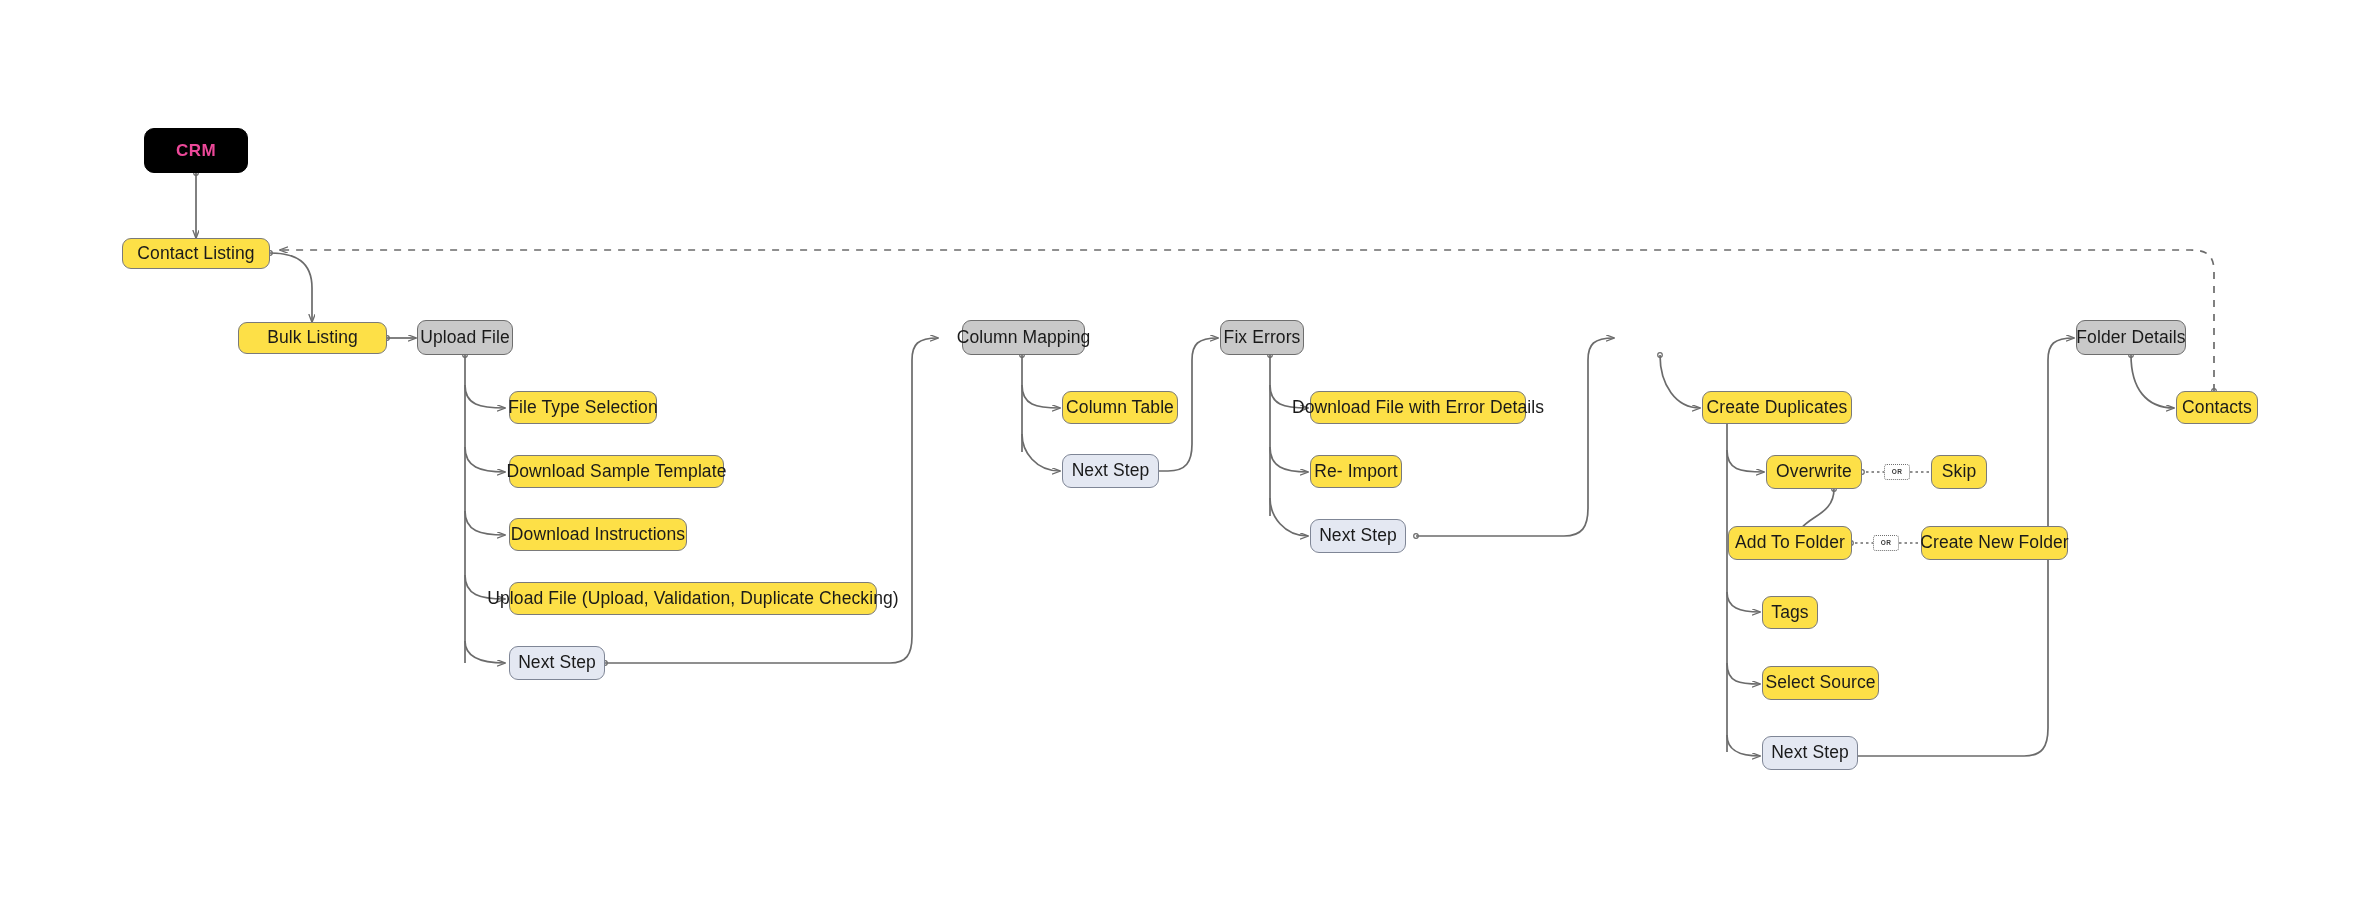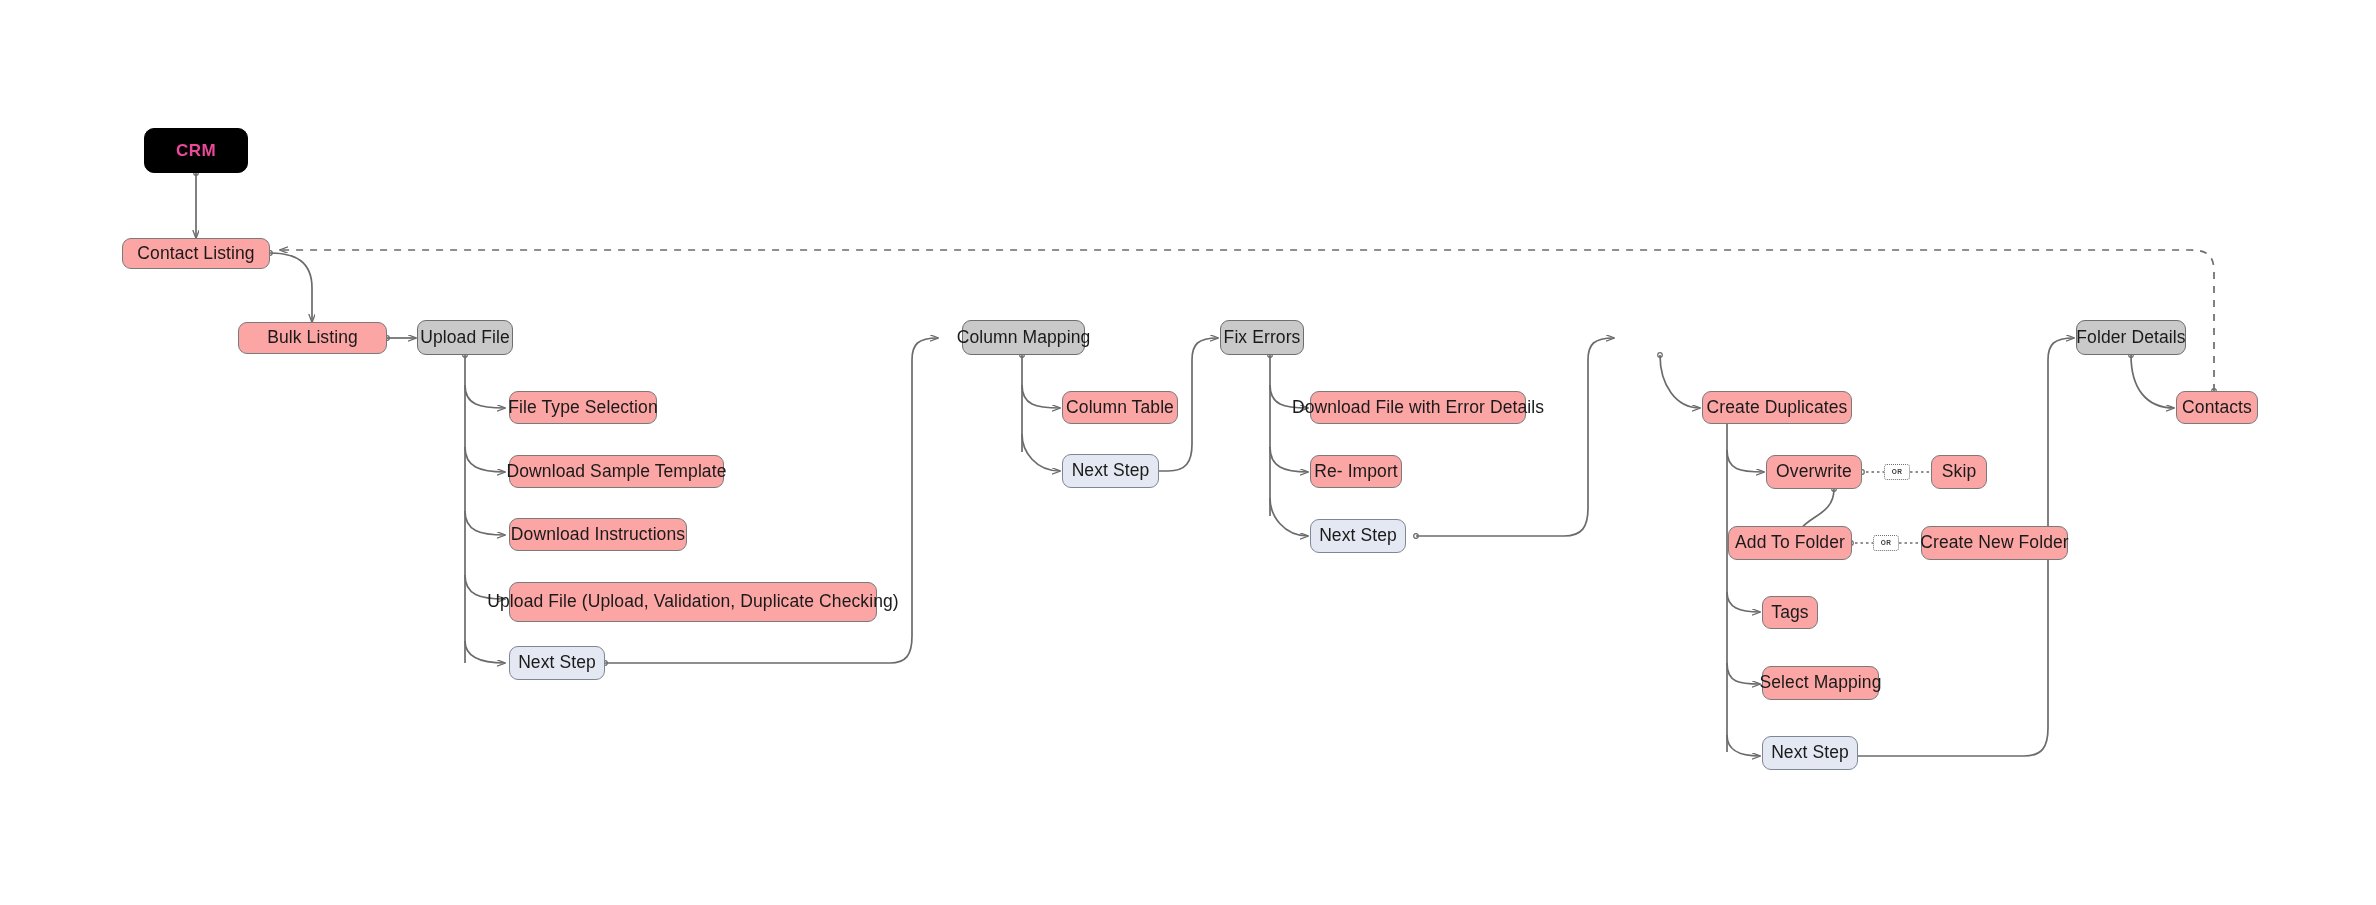--- a/index.html
+++ b/index.html
@@ -29,21 +29,21 @@
     pointer-events: none;
   }
   .node {
     position: absolute;
     box-sizing: border-box;
     display: flex;
     align-items: center;
     justify-content: center;
     border: 1.2px solid #7a7a7a;
     border-radius: 9px;
-    background: #fca5a5;
+    background: #fde047;
     color: #1a1a1a;
     font-size: 17.5px;
     line-height: 1;
     letter-spacing: 0.1px;
     white-space: nowrap;
     padding: 0 14px;
   }
   .node.root {
     background: #000000;
     border-color: #000000;
@@ -181,21 +181,21 @@
   </div>
 
   <div class="node" style="left:509px; top:455px; width:215px; height:33px;">
     <span>Download Sample Template</span>
   </div>
 
   <div class="node" style="left:509px; top:518px; width:178px; height:33px;">
     <span>Download Instructions</span>
   </div>
 
-  <div class="node" style="left:509px; top:582px; width:368px; height:40px;">
+  <div class="node" style="left:509px; top:582px; width:368px; height:33px;">
     <span>Upload File (Upload, Validation, Duplicate Checking)</span>
   </div>
 
   <div class="node step" style="left:509px; top:646px; width:96px; height:34px;">
     <span>Next Step</span>
   </div>
 
   <div class="node stage" style="left:962px; top:320px; width:123px; height:35px;">
     <span>Column Mapping</span>
   </div>
@@ -251,21 +251,21 @@
 
   <div class="node" style="left:1921px; top:526px; width:147px; height:34px;">
     <span>Create New Folder</span>
   </div>
 
   <div class="node" style="left:1762px; top:596px; width:56px; height:33px;">
     <span>Tags</span>
   </div>
 
   <div class="node" style="left:1762px; top:666px; width:117px; height:34px;">
-    <span>Select Mapping</span>
+    <span>Select Source</span>
   </div>
 
   <div class="node step" style="left:1762px; top:736px; width:96px; height:34px;">
     <span>Next Step</span>
   </div>
 
   <div class="node stage" style="left:2076px; top:320px; width:110px; height:35px;">
     <span>Folder Details</span>
   </div>
 

